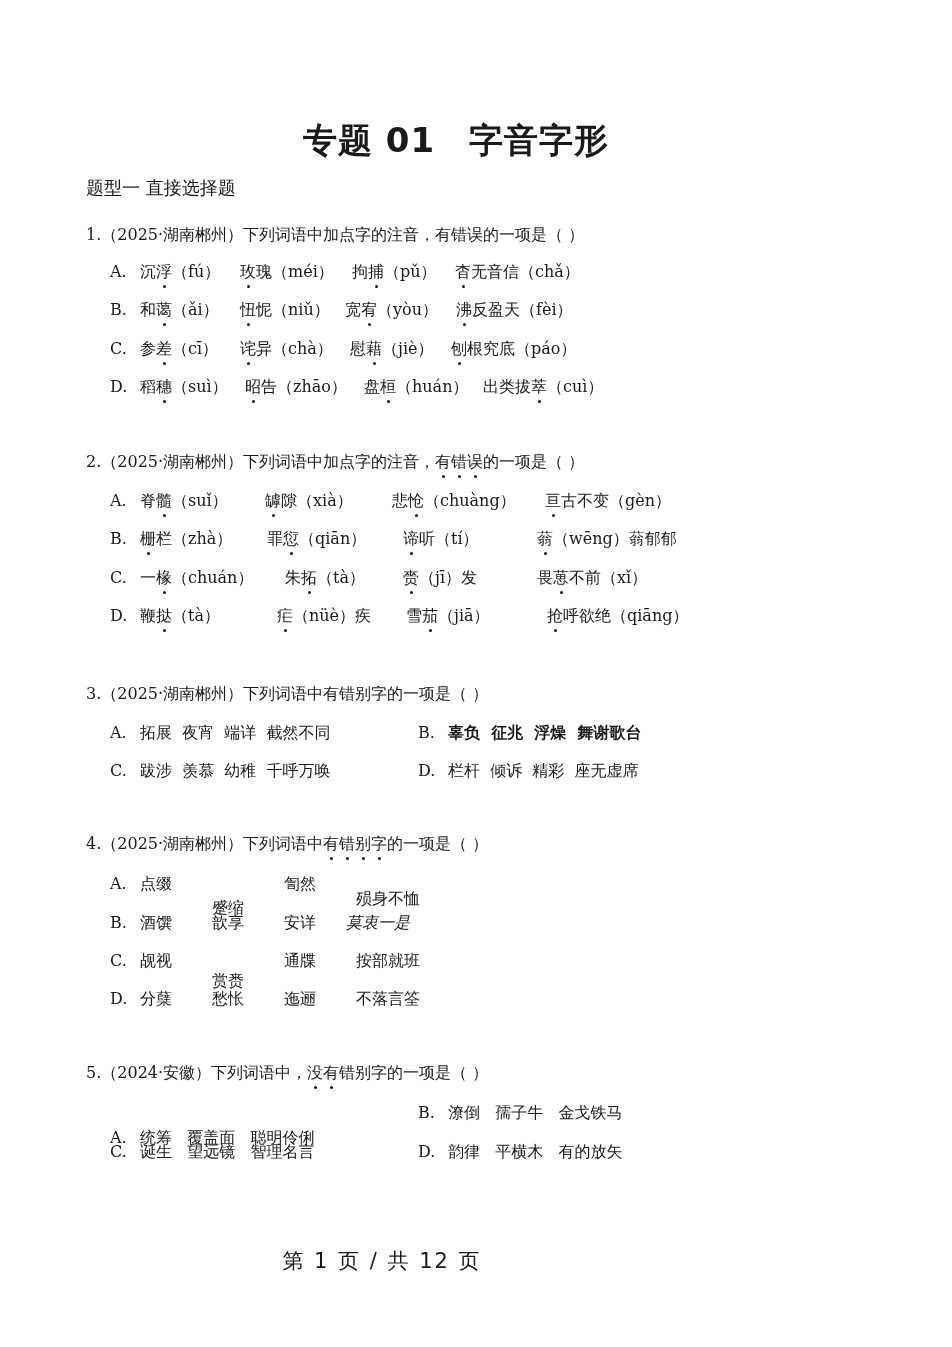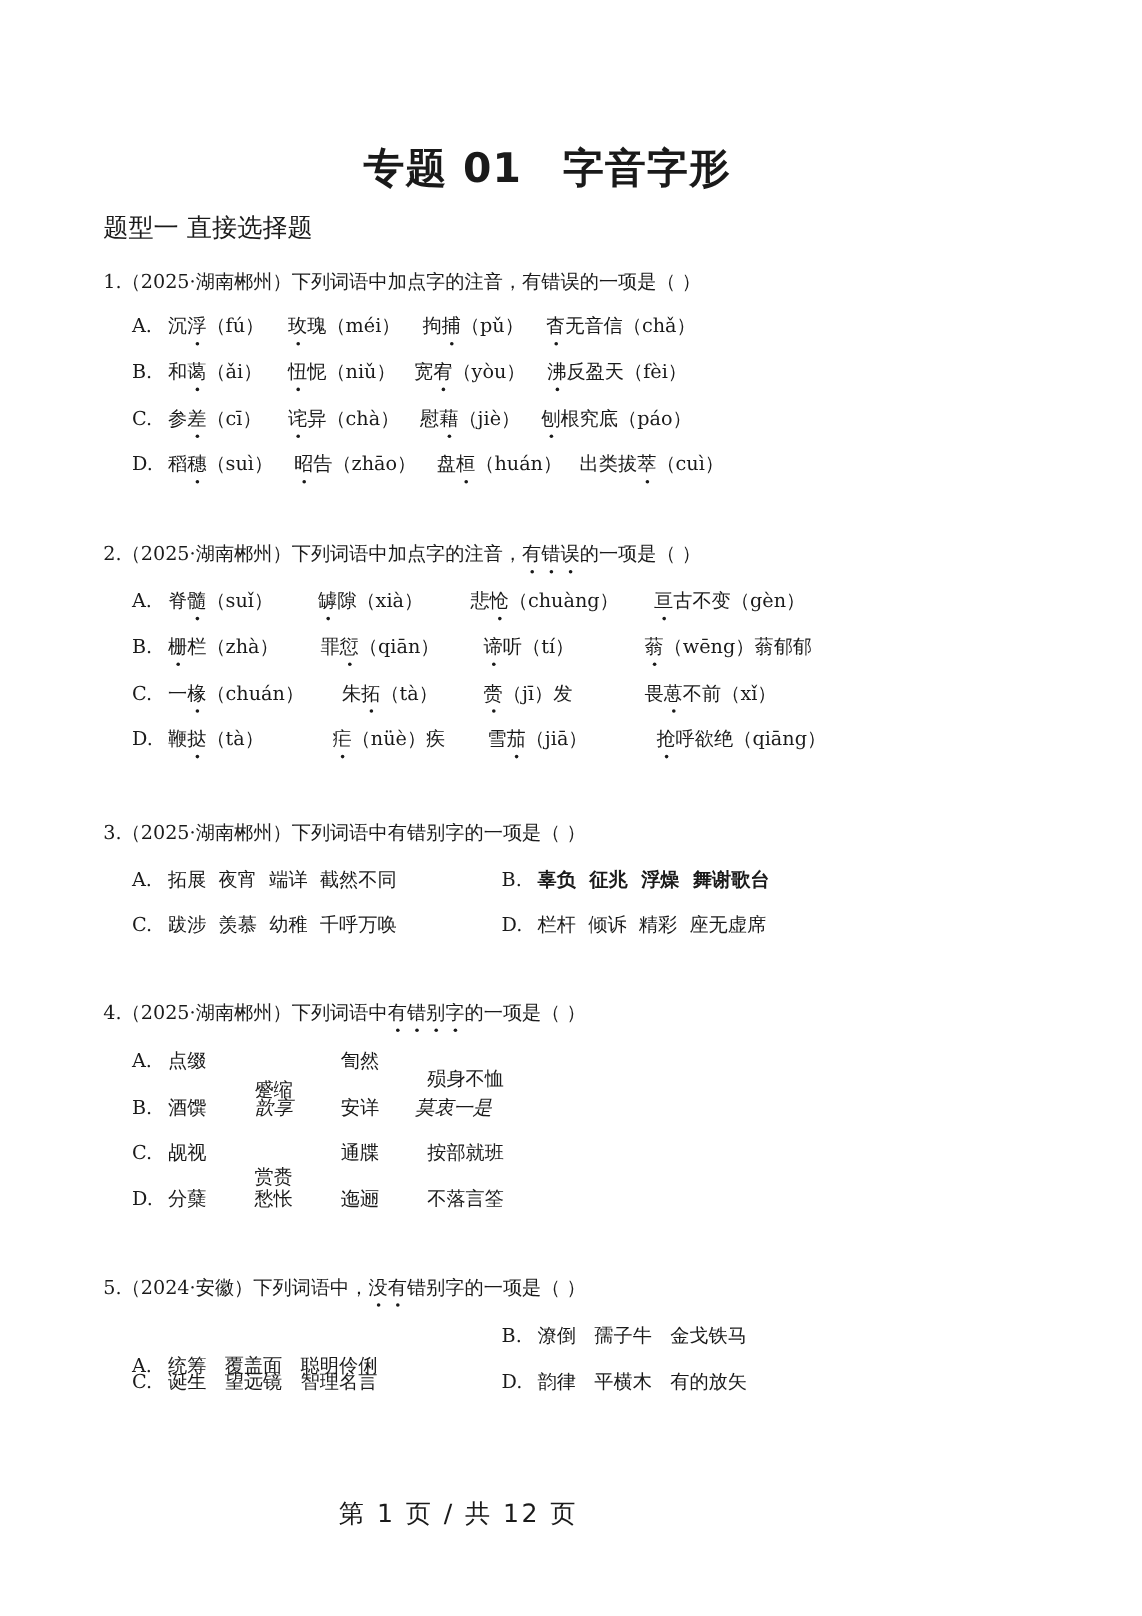--- a/index.html
+++ b/index.html
@@ -8,21 +8,21 @@
     font-family: "DejaVu Serif", "Liberation Serif", serif;
     color: #1a1a1a;
   }
   .title {
     position: absolute; left: 0; width: 912px; top: 118px;
     text-align: center; font-size: 34px; font-weight: bold; letter-spacing: 1px;
     font-family: "DejaVu Sans", "Liberation Sans", sans-serif;
   }
   .title .gap { display: inline-block; width: 34px; }
   .section-heading {
-    position: absolute; left: 86px; top: 176px; font-size: 21px;
+    position: absolute; left: 86px; top: 176px; font-size: 18px;
     font-family: "DejaVu Sans", "Liberation Sans", sans-serif;
   }
   .q {
     position: absolute; left: 86px; font-size: 16px; white-space: nowrap;
   }
   .opt {
     position: absolute; font-size: 16px; white-space: nowrap;
   }
   .opt .letter { display: inline-block; width: 30px; }
   .cell { position: absolute; white-space: nowrap; }
@@ -98,15 +98,15 @@
 
 <div class="opt" style="left: 110px; top: 262px;"><span class="letter">A.</span><span class="cell" style="left: 30px; top: 0px;"><span>沉</span><span class="dot">浮</span><span>（fú）</span></span><span class="cell" style="left: 130px; top: 0px;"><span></span><span class="dot">玫</span><span>瑰（méi）</span></span><span class="cell" style="left: 242px; top: 0px;"><span>拘</span><span class="dot">捕</span><span>（pǔ）</span></span><span class="cell" style="left: 345px; top: 0px;"><span></span><span class="dot">杳</span><span>无音信（chǎ）</span></span></div>
 <div class="opt" style="left: 110px; top: 300px;"><span class="letter">B.</span><span class="cell" style="left: 30px; top: 0px;"><span>和</span><span class="dot">蔼</span><span>（ǎi）</span></span><span class="cell" style="left: 130px; top: 0px;"><span></span><span class="dot">忸</span><span>怩（niǔ）</span></span><span class="cell" style="left: 235px; top: 0px;"><span>宽</span><span class="dot">宥</span><span>（yòu）</span></span><span class="cell" style="left: 346px; top: 0px;"><span></span><span class="dot">沸</span><span>反盈天（fèi）</span></span></div>
 <div class="opt" style="left: 110px; top: 339px;"><span class="letter">C.</span><span class="cell" style="left: 30px; top: 0px;"><span>参</span><span class="dot">差</span><span>（cī）</span></span><span class="cell" style="left: 130px; top: 0px;"><span></span><span class="dot">诧</span><span>异（chà）</span></span><span class="cell" style="left: 240px; top: 0px;"><span>慰</span><span class="dot">藉</span><span>（jiè）</span></span><span class="cell" style="left: 341px; top: 0px;"><span></span><span class="dot">刨</span><span>根究底（páo）</span></span></div>
 <div class="opt" style="left: 110px; top: 377px;"><span class="letter">D.</span><span class="cell" style="left: 30px; top: 0px;"><span>稻</span><span class="dot">穗</span><span>（suì）</span></span><span class="cell" style="left: 135px; top: 0px;"><span></span><span class="dot">昭</span><span>告（zhāo）</span></span><span class="cell" style="left: 254px; top: 0px;"><span>盘</span><span class="dot">桓</span><span>（huán）</span></span><span class="cell" style="left: 373px; top: 0px;"><span>出类拔</span><span class="dot">萃</span><span>（cuì）</span></span></div>
 <div class="opt" style="left: 110px; top: 491px;"><span class="letter">A.</span><span class="cell" style="left: 30px; top: 0px;"><span>脊</span><span class="dot">髓</span><span>（suǐ）</span></span><span class="cell" style="left: 155px; top: 0px;"><span></span><span class="dot">罅</span><span>隙（xià）</span></span><span class="cell" style="left: 282px; top: 0px;"><span>悲</span><span class="dot">怆</span><span>（chuàng）</span></span><span class="cell" style="left: 435px; top: 0px;"><span></span><span class="dot">亘</span><span>古不变（gèn）</span></span></div>
 <div class="opt" style="left: 110px; top: 529px;"><span class="letter">B.</span><span class="cell" style="left: 30px; top: 0px;"><span></span><span class="dot">栅</span><span>栏（zhà）</span></span><span class="cell" style="left: 157px; top: 0px;"><span>罪</span><span class="dot">愆</span><span>（qiān）</span></span><span class="cell" style="left: 293px; top: 0px;"><span></span><span class="dot">谛</span><span>听（tí）</span></span><span class="cell" style="left: 427px; top: 0px;"><span></span><span class="dot">蓊</span><span>（wēng）蓊郁郁</span></span></div>
 <div class="opt" style="left: 110px; top: 568px;"><span class="letter">C.</span><span class="cell" style="left: 30px; top: 0px;"><span>一</span><span class="dot">椽</span><span>（chuán）</span></span><span class="cell" style="left: 175px; top: 0px;"><span>朱</span><span class="dot">拓</span><span>（tà）</span></span><span class="cell" style="left: 293px; top: 0px;"><span></span><span class="dot">赍</span><span>（jī）发</span></span><span class="cell" style="left: 427px; top: 0px;"><span>畏</span><span class="dot">葸</span><span>不前（xǐ）</span></span></div>
 <div class="opt" style="left: 110px; top: 606px;"><span class="letter">D.</span><span class="cell" style="left: 30px; top: 0px;"><span>鞭</span><span class="dot">挞</span><span>（tà）</span></span><span class="cell" style="left: 167px; top: 0px;"><span></span><span class="dot">疟</span><span>（nüè）疾</span></span><span class="cell" style="left: 296px; top: 0px;"><span>雪</span><span class="dot">茄</span><span>（jiā）</span></span><span class="cell" style="left: 437px; top: 0px;"><span></span><span class="dot">抢</span><span>呼欲绝（qiāng）</span></span></div>
 <div class="opt" style="left: 110px; top: 874px;"><span class="letter">A.</span><span class="cell" style="left: 30px; top: 0px;">点缀</span><span class="cell" style="left: 102px; top: 0px; margin-top: 24px;">蹙缩</span><span class="cell" style="left: 174px; top: 0px;">訇然</span><span class="cell" style="left: 246px; top: 15px;">殒身不恤</span></div>
-<div class="opt" style="left: 110px; top: 913px;"><span class="letter">B.</span><span class="cell" style="left: 30px; top: 0px;">酒馔</span><span class="cell" style="left: 102px; top: 0px; font-style: italic;">歆享</span><span class="cell" style="left: 174px; top: 0px;">安详</span><span class="cell" style="left: 236px; top: 0px; font-style: italic;">莫衷一是</span></div>
+<div class="opt" style="left: 110px; top: 913px;"><span class="letter">B.</span><span class="cell" style="left: 30px; top: 0px;">酒馔</span><span class="cell" style="left: 102px; top: 0px;">歆享</span><span class="cell" style="left: 174px; top: 0px;">安详</span><span class="cell" style="left: 236px; top: 0px; font-style: italic;">莫衷一是</span></div>
 <div class="opt" style="left: 110px; top: 951px;"><span class="letter">C.</span><span class="cell" style="left: 30px; top: 0px;">觇视</span><span class="cell" style="left: 102px; top: 0px; margin-top: 20px;">赏赉</span><span class="cell" style="left: 174px; top: 0px;">通牒</span><span class="cell" style="left: 246px; top: 0px;">按部就班</span></div>
 <div class="opt" style="left: 110px; top: 989px;"><span class="letter">D.</span><span class="cell" style="left: 30px; top: 0px;">分蘖</span><span class="cell" style="left: 102px; top: 0px;">愁怅</span><span class="cell" style="left: 174px; top: 0px;">迤逦</span><span class="cell" style="left: 246px; top: 0px;">不落言筌</span></div>
 
 </body></html>

